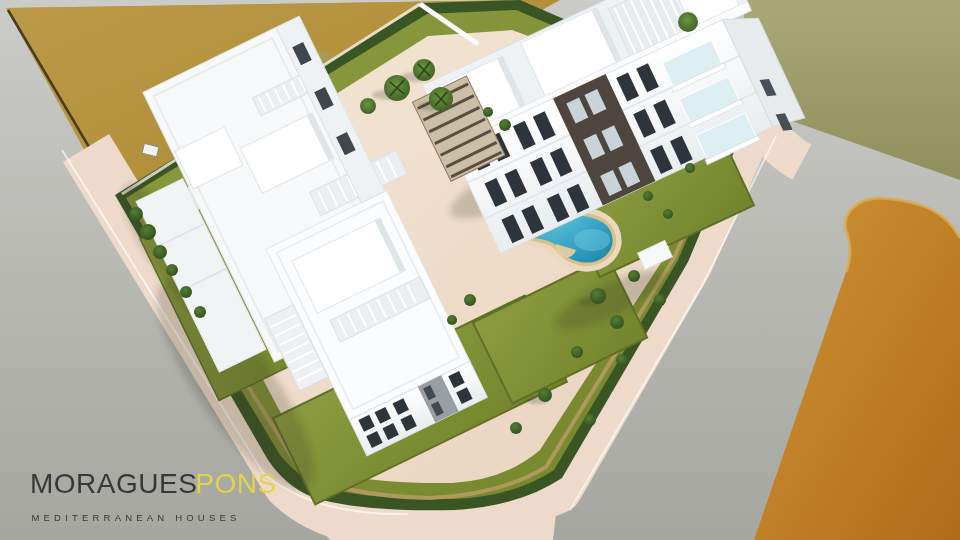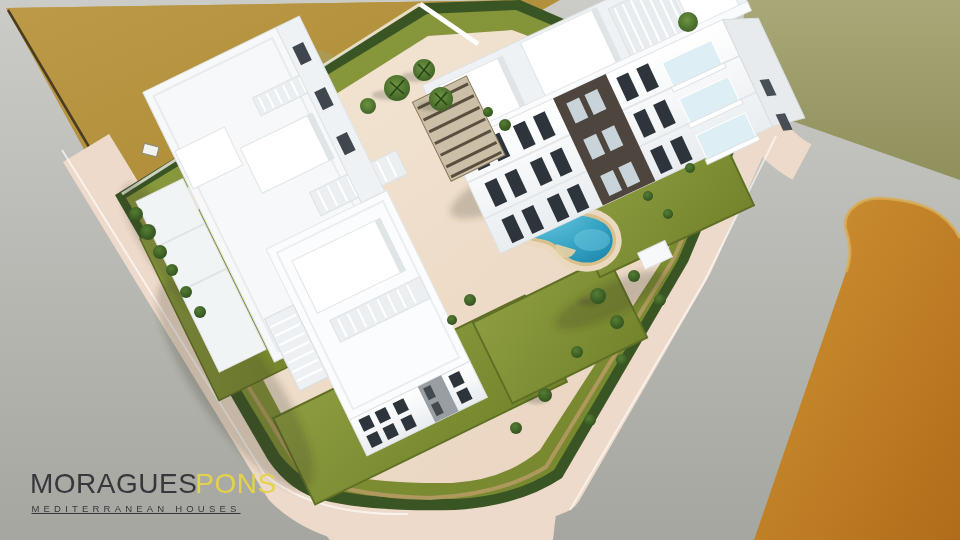--- a/index.html
+++ b/index.html
@@ -29,21 +29,21 @@
   .slatdark{stroke:var(--c-pergola-wood,#5a4f3e);stroke-width:3;}
   .shadow{fill:rgba(60,60,38,.22);}
   .bush{fill:url(#bushGrad);}
   .palm{fill:url(#palmGrad);}
   .water{fill:url(#waterGrad);}
   
   .logo{position:absolute;left:30px;top:468px;width:230px;user-select:none;}
   .logo .brand{font-size:28px;letter-spacing:.5px;font-weight:400;color:var(--c-logo-dark,#38383c);white-space:nowrap;}
   .logo .brand .accent{color:var(--c-logo-yellow,#e5d24b);margin-left:-2px;}
   .logo .tagline{font-size:9.5px;letter-spacing:4.2px;color:var(--c-logo-dark,#38383c);
-                 margin-top:3px;text-align:center;width:212px;white-space:nowrap;text-decoration:underline;}
+                 margin-top:12px;text-align:center;width:212px;white-space:nowrap;}
 </style>
 </head>
 <body>
 
 <div id="stage">
 <svg width="960" height="540" viewBox="0 0 960 540">
   <defs>
     <linearGradient id="roadGrad" x1="0" y1="0" x2="0" y2="1">
       <stop offset="0" stop-color="#cbccc7"></stop>
           <stop offset="1" stop-color="#a5a6a0"></stop>

